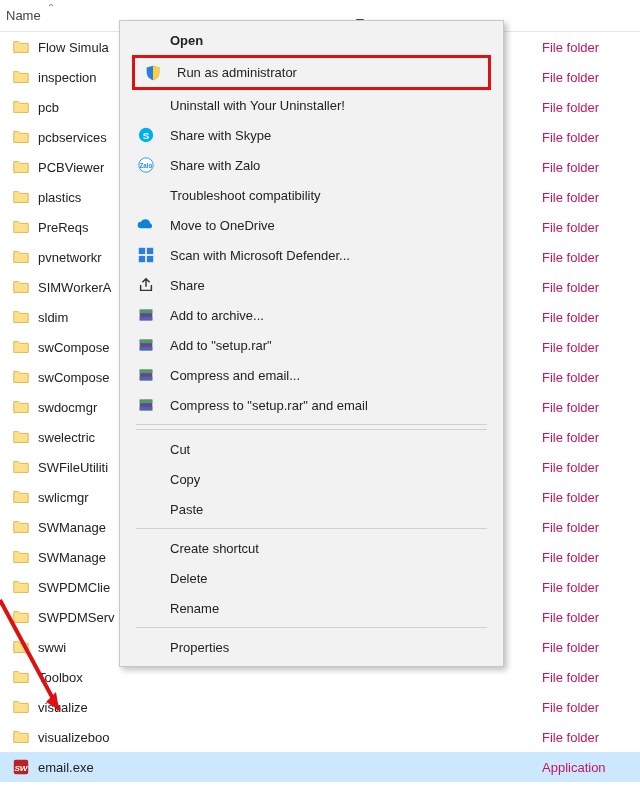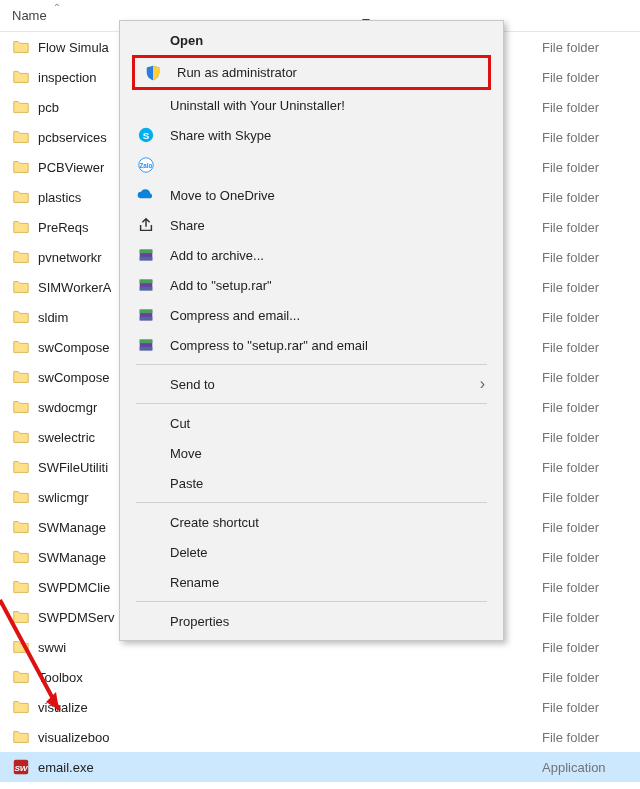--- a/index.html
+++ b/index.html
@@ -12,21 +12,21 @@
     height: 789px;
     overflow: hidden;
     position: relative;
   }
   .header {
     display: flex;
     align-items: center;
     height: 32px;
     border-bottom: 1px solid #e6e6e6;
     color: #444;
-    padding-left: 12px;
+    padding-left: 6px;
     font-size: 13px;
   }
   .col-name { width: 350px; display: flex; align-items: center; gap: 6px; }
   .col-date { width: 180px; }
   .col-type { flex: 1; margin-top: 16px; }
   .sort-up {
     display: inline-block;
     transform: translateY(-8px);
     color: #888;
     font-size: 10px;
@@ -36,21 +36,21 @@
     display: flex;
     align-items: center;
     height: 30px;
     padding-left: 12px;
   }
   .row.selected {
     background: #cce8ff;
   }
   .cell-name { width: 350px; display: flex; align-items: center; gap: 8px; }
   .cell-date { width: 180px; color: #333; }
-  .cell-type { flex: 1; color: #737373; }
+  .cell-type { flex: 1; color: #be185d; }
   .icon {
     width: 18px; height: 18px;
     display: inline-flex; align-items: center; justify-content: center;
     flex-shrink: 0;
     font-style: italic;
   }
   .filename { white-space: nowrap; overflow: hidden; text-overflow: clip; }
   
   .ctx-menu {
     position: absolute;
@@ -457,28 +457,44 @@
       </span>
       <span class="mi-label">Share with Skype</span>
     </div>
     <div class="ctx-item">
       <span class="mi-icon">
         <svg viewBox="0 0 20 20" width="18" height="18">
           <circle cx="10" cy="10" r="8" fill="#fff" stroke="#1e90ff"></circle>
           <text x="10" y="13" font-size="7" text-anchor="middle" fill="#1e90ff" font-weight="bold">Zalo</text>
         </svg>
       </span>
+      <span class="mi-label">Share with Zalo</span>
+    </div>
+    <div class="ctx-item">
+      <span class="mi-icon"></span>
+      <span class="mi-label">Troubleshoot compatibility</span>
     </div>
     <div class="ctx-item">
       <span class="mi-icon">
         <svg viewBox="0 0 24 16" width="20" height="14">
           <path d="M6 12a4 4 0 010-8 6 6 0 0111 2 3.5 3.5 0 011 6H6z" fill="#0a84d8"></path>
         </svg>
       </span>
       <span class="mi-label">Move to OneDrive</span>
+    </div>
+    <div class="ctx-item">
+      <span class="mi-icon">
+        <svg viewBox="0 0 20 20" width="18" height="18">
+          <rect x="2" y="2" width="7" height="7" fill="#2a7de1"></rect>
+          <rect x="11" y="2" width="7" height="7" fill="#2a7de1"></rect>
+          <rect x="2" y="11" width="7" height="7" fill="#2a7de1"></rect>
+          <rect x="11" y="11" width="7" height="7" fill="#2a7de1"></rect>
+        </svg>
+      </span>
+      <span class="mi-label">Scan with Microsoft Defender...</span>
     </div>
     <div class="ctx-item">
       <span class="mi-icon">
         <svg viewBox="0 0 20 20" width="18" height="18">
           <path d="M4 10v6h12v-6M10 3v9M6 7l4-4 4 4" fill="none" stroke="#333" stroke-width="1.6"></path>
         </svg>
       </span>
       <span class="mi-label">Share</span>
     </div>
     <div class="ctx-item">
@@ -515,33 +531,28 @@
       <span class="mi-icon">
         <svg viewBox="0 0 20 20" width="18" height="18">
           <rect x="3" y="4" width="14" height="12" fill="#6b3fa0"></rect>
           <rect x="3" y="4" width="14" height="4" fill="#4aa05a"></rect>
           <rect x="3" y="12" width="14" height="4" fill="#4a6aa0"></rect>
         </svg>
       </span>
       <span class="mi-label">Compress to "setup.rar" and email</span>
     </div>
     <div class="ctx-sep"></div>
-    <div class="ctx-item">
-      <span class="mi-icon"></span>
-      <span class="mi-label">Send to</span>
-      <span class="mi-arrow">›</span>
-    </div>
     <div class="ctx-sep"></div>
     <div class="ctx-item">
       <span class="mi-icon"></span>
       <span class="mi-label">Cut</span>
     </div>
     <div class="ctx-item">
       <span class="mi-icon"></span>
-      <span class="mi-label">Move</span>
+      <span class="mi-label">Copy</span>
     </div>
     <div class="ctx-item">
       <span class="mi-icon"></span>
       <span class="mi-label">Paste</span>
     </div>
     <div class="ctx-sep"></div>
     <div class="ctx-item">
       <span class="mi-icon"></span>
       <span class="mi-label">Create shortcut</span>
     </div>

